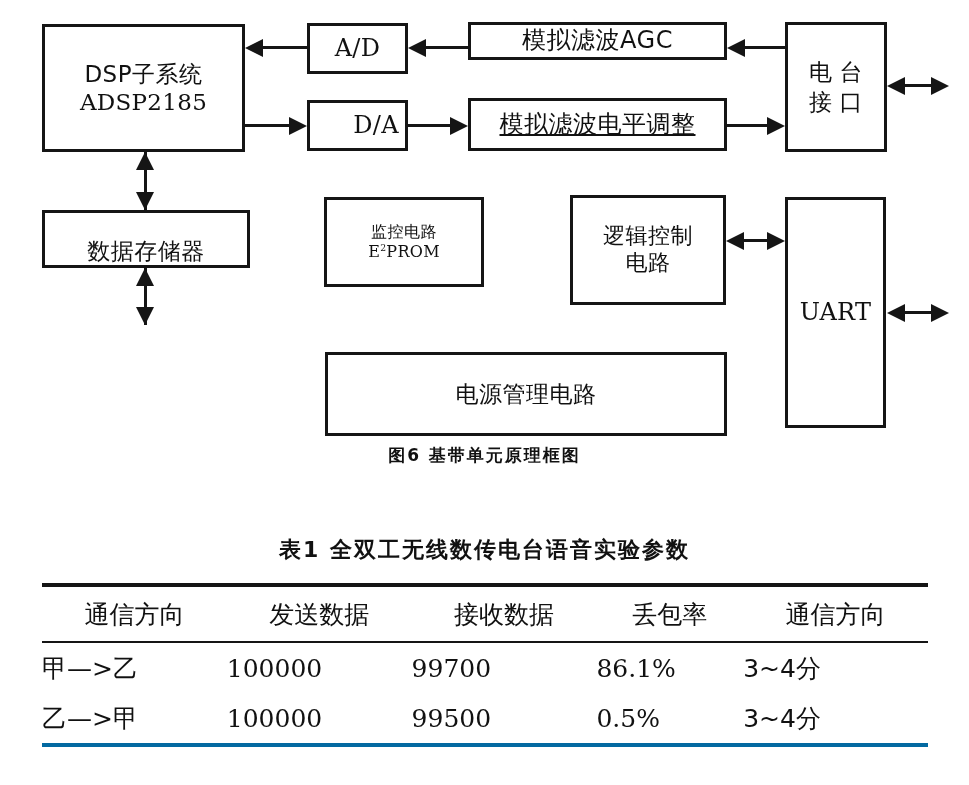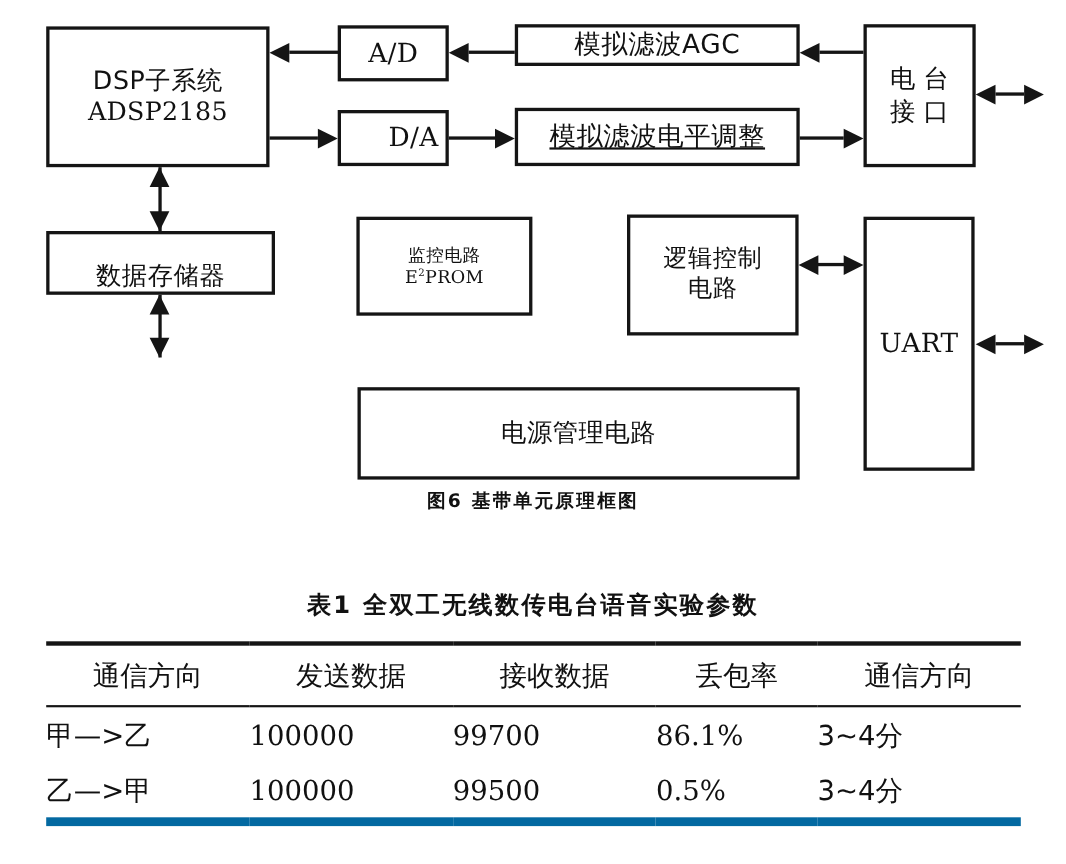--- a/index.html
+++ b/index.html
@@ -64,21 +64,21 @@
     font-family:"DejaVu Sans","Liberation Sans",sans-serif;
   }
   #param-table th,#param-table td{
     font-weight:normal;padding:0;color:#111;
   }
   #param-table thead th{
     font-size:25px;height:54px;
     border-top:4px solid #151515;border-bottom:2px solid #151515;
   }
   #param-table tbody td{font-size:25px;height:50px;}
-  #param-table tbody tr:last-child td{border-bottom:8px solid #0369a1;}
+  #param-table tbody tr:last-child td{border-bottom:4px solid #0369a1;}
   .numcell{font-family:"DejaVu Serif","Liberation Serif",serif;}
   sup{font-size:.58em;vertical-align:super;}
 </style>
 </head>
 <body>
 
 <div id="diagram">
 
   <div class="box" id="box-dsp">
     <span class="ln cn">DSP子系统</span>

